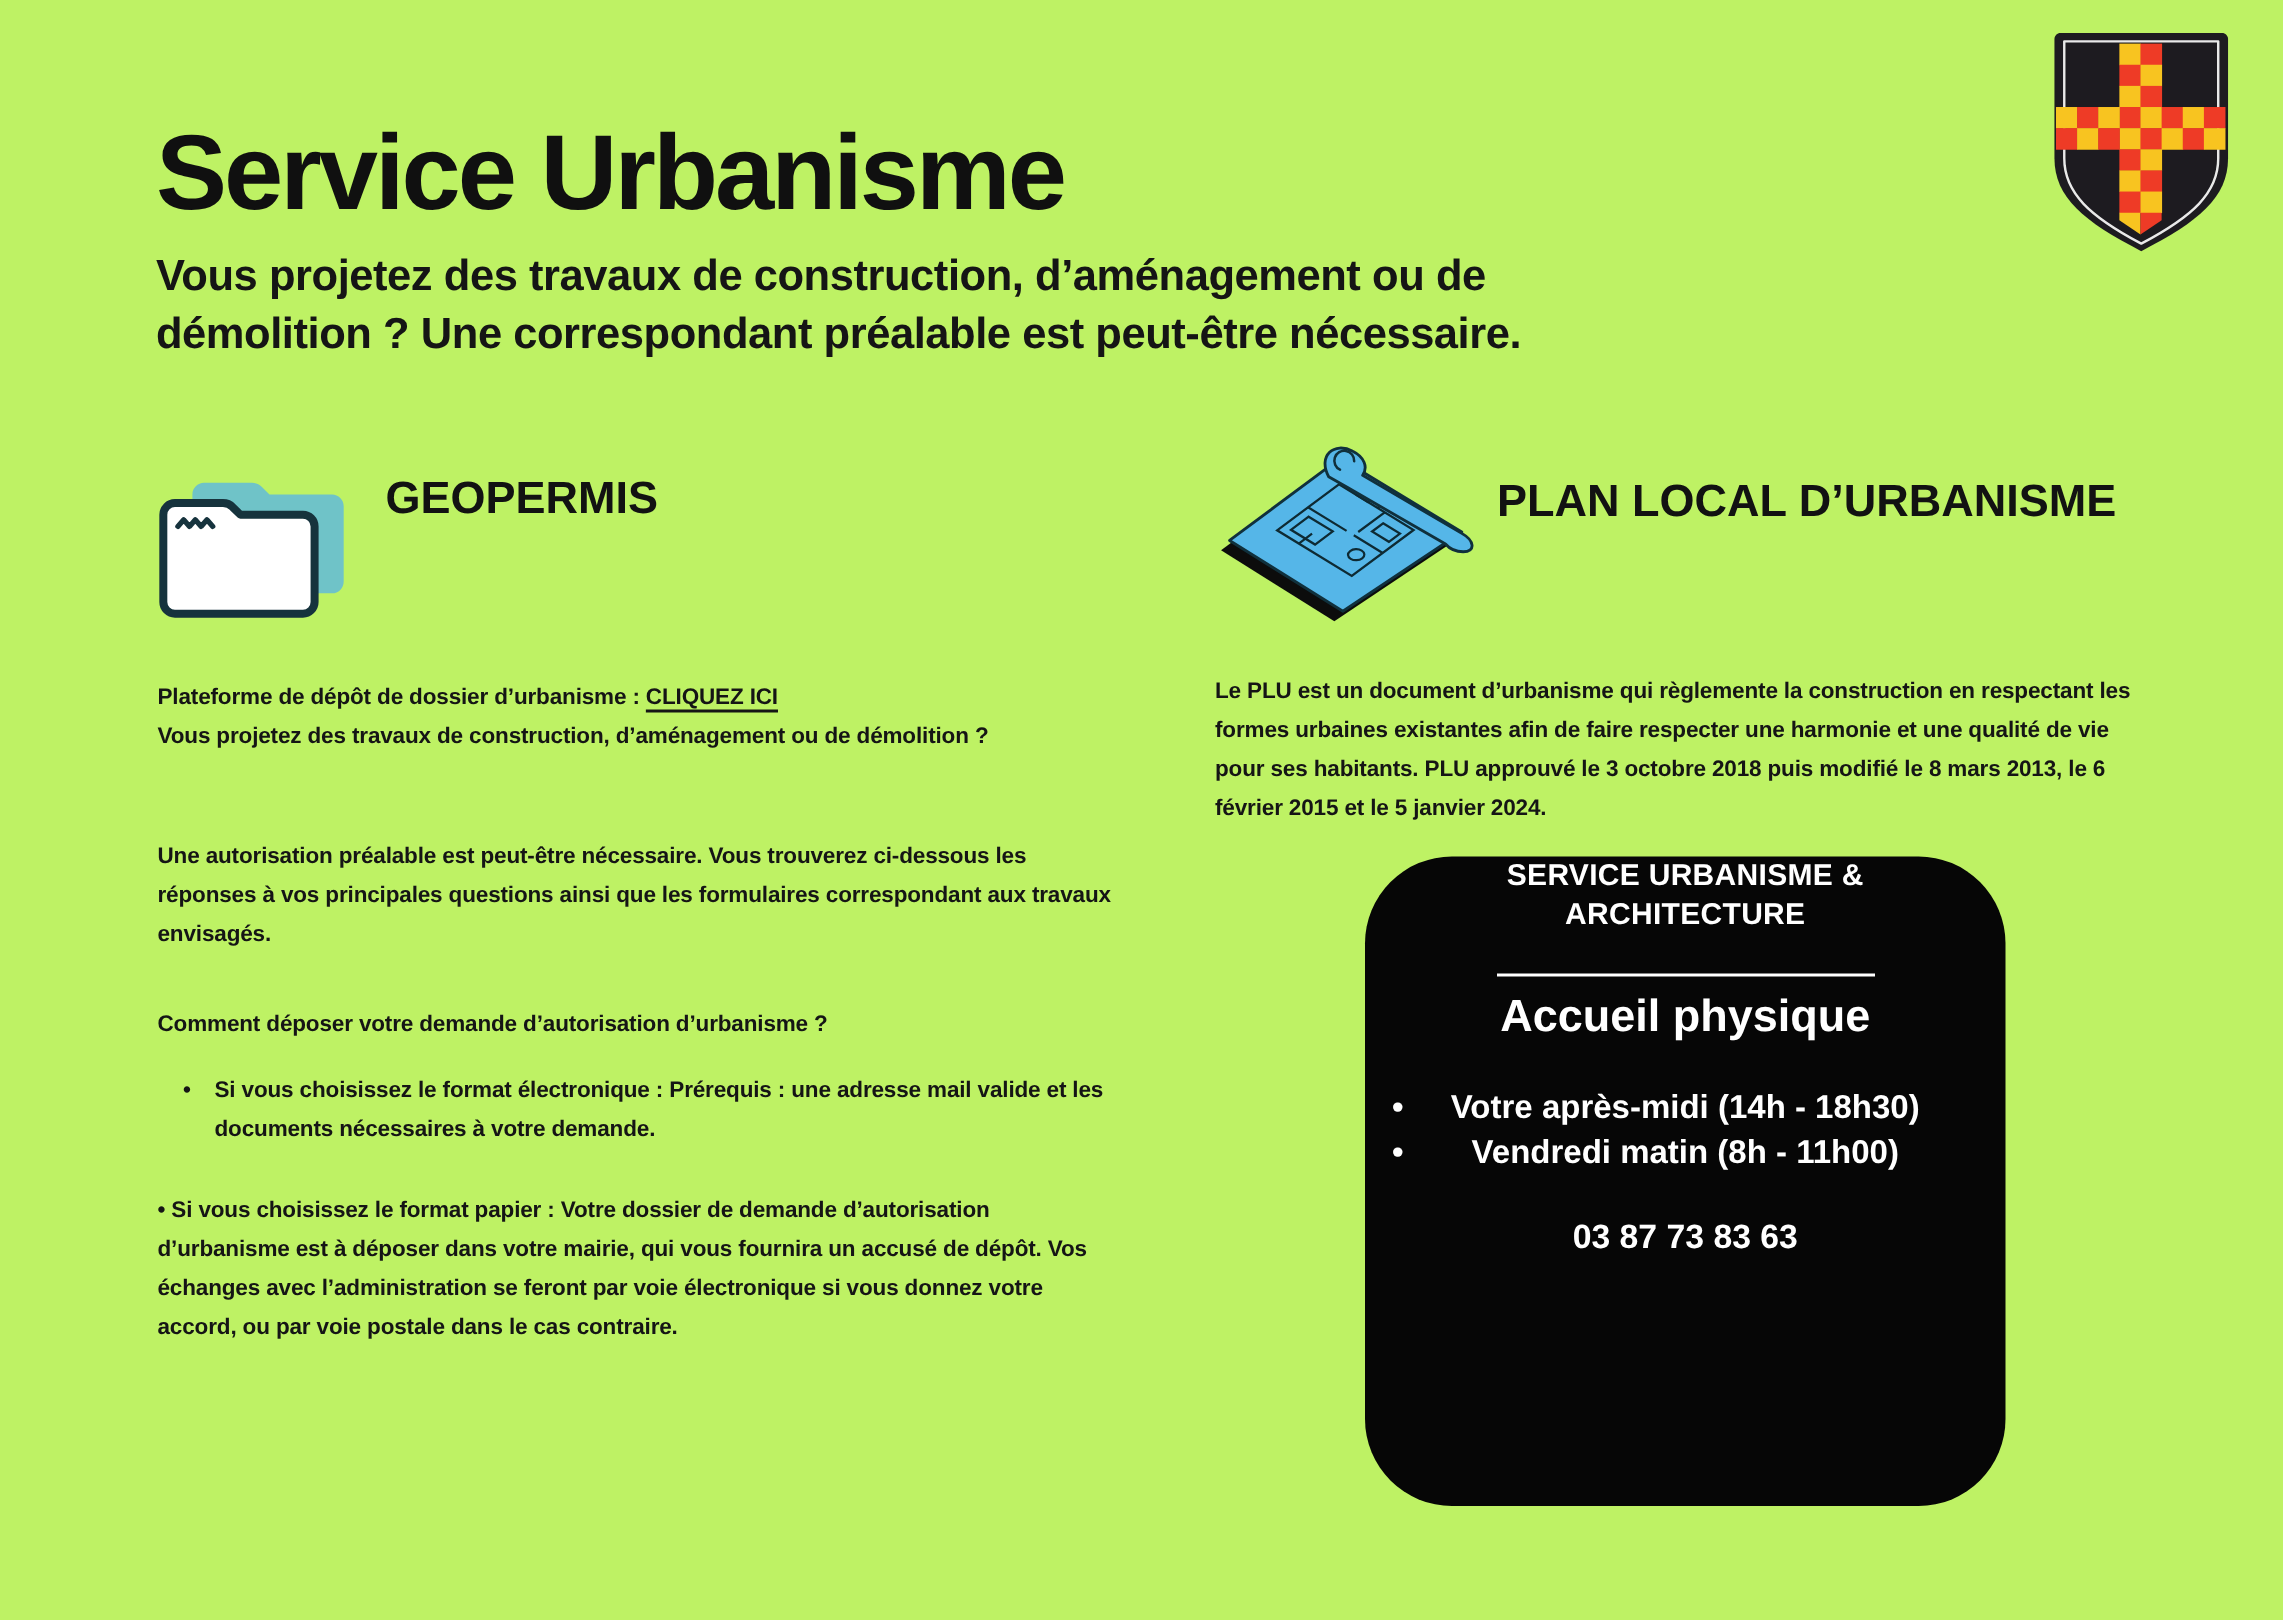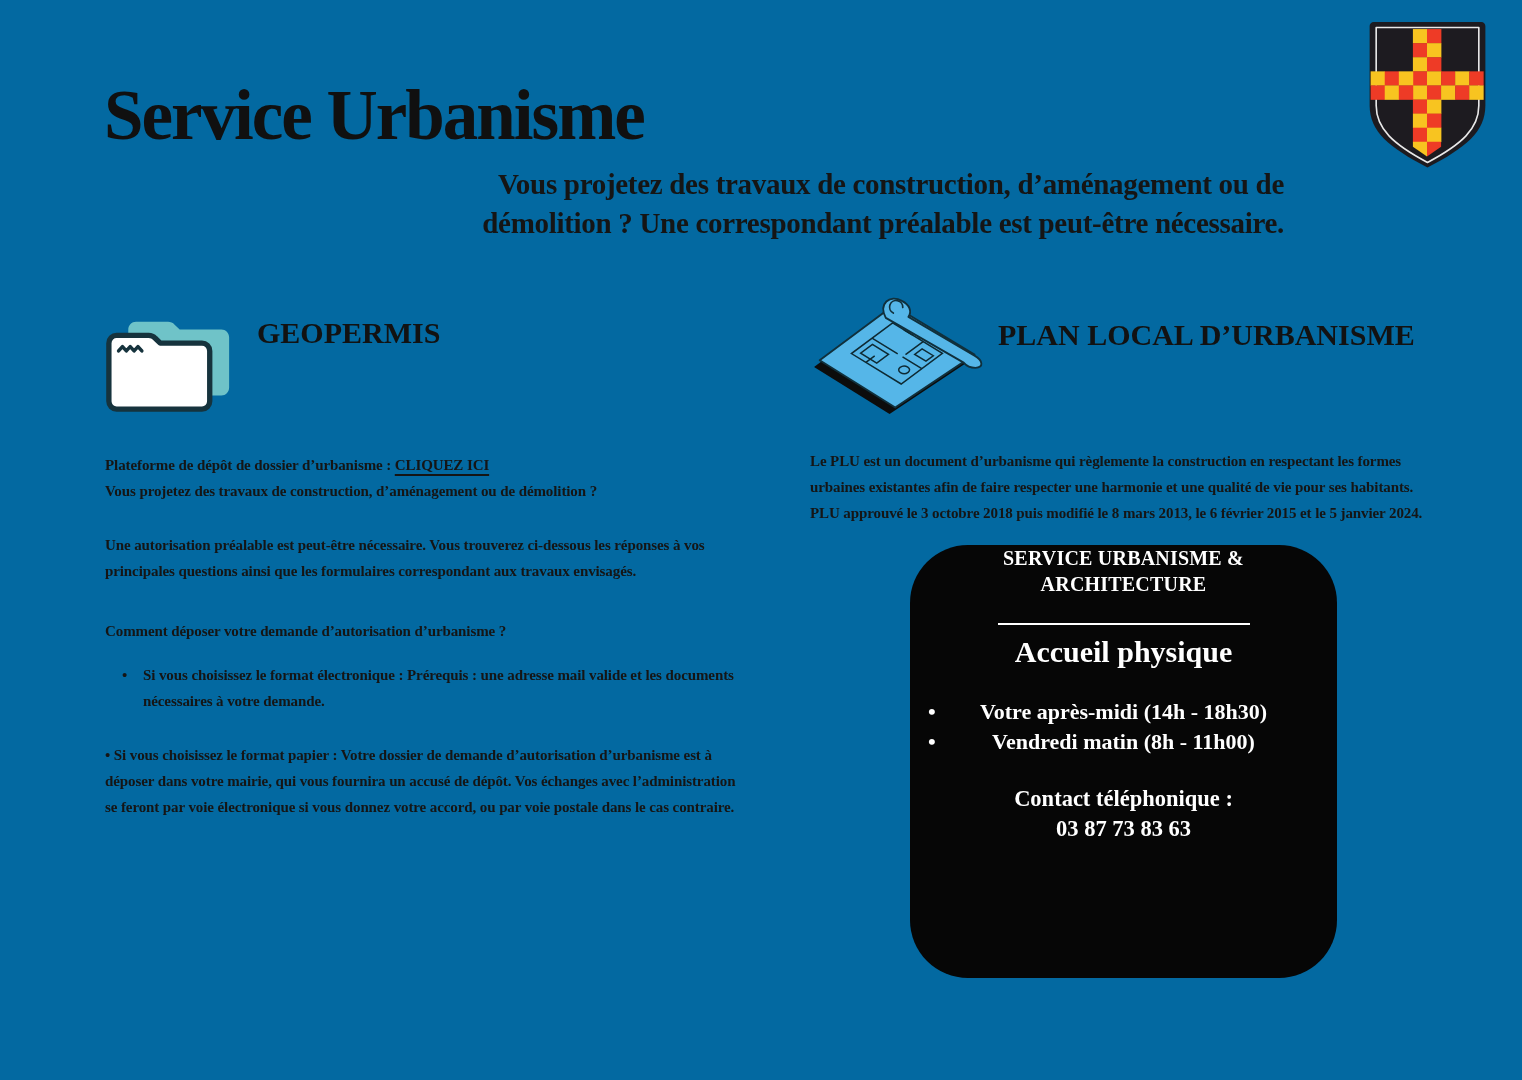--- a/index.html
+++ b/index.html
@@ -2,49 +2,49 @@
 <html lang="fr" style="--teal: #6FC3C8; --blue: #55B6E8; --red: #EE3B26; --yellow: #F8C420; --shield: #1D1B20; --card_bg: #060606; --text: #151515; --white: #FFFFFF;"><head>
 <meta charset="utf-8">
 <style>
   :root{
     --teal:#6FC3C8; --blue:#55B6E8; --red:#EE3B26; --yellow:#F8C420;
     --shield:#1D1B20; --card_bg:#060606; --text:#151515; --white:#FFFFFF;
   }
   *{margin:0;padding:0;box-sizing:border-box;}
   html,body{background:#e8e8e8;}
   .page{
-    position:relative; width:1522px; height:1080px; background:#0369a1;
-    font-family:Liberation Serif, serif;
+    position:relative; width:1522px; height:1080px; background:#bef264;
+    font-family:Liberation Sans, sans-serif;
     color:var(--text); overflow:hidden; margin:0 auto;
   }
   
   .header{position:absolute; left:104px; top:80px; width:1180px;}
   .title{
     font-size:71px; font-weight:700; letter-spacing:-2px; line-height:1;
     color:#101010; white-space:nowrap;
   }
-  .subtitle{margin-top:14px; font-size:29px; font-weight:700; letter-spacing:-0.3px;text-align:right;}
+  .subtitle{margin-top:14px; font-size:29px; font-weight:700; letter-spacing:-0.3px;}
   .subtitle .line{display:block; line-height:39px;}
   .shield{position:absolute; left:1364px; top:17px; width:127px; height:158px;}
   .shield svg{width:100%; height:100%; display:block;}
   .cy{fill:var(--yellow,#F8C420);} .cr{fill:var(--red,#EE3B26);}
   
   .col-left{position:absolute; left:105px; top:316px; width:645px;}
   .col-right{position:absolute; left:810px; top:298px; width:628px;}
   .icon-row{display:flex; }
   .icon-folder{width:128px; height:97px; flex:0 0 auto;}
   .icon-blueprint{width:178px; height:118px; flex:0 0 auto;}
   .icon-folder svg,.icon-blueprint svg{width:100%; height:100%; display:block; overflow:visible;}
   h2{font-size:30px; font-weight:700; letter-spacing:0; color:#121212; white-space:nowrap;}
   .h2-geo{margin-left:24px;}
   .h2-plu{margin-left:10px; position:relative; top:20px;}
   
   .body-text{font-size:15px; font-weight:700; line-height:26px; letter-spacing:-0.1px;}
   .p-platform{margin-top:39px;}
-  .p-intro{margin-top:28px;}
+  .p-intro{margin-top:54px;}
   .p-howto{margin-top:34px;}
   .p-paper{margin-top:28px;}
   .link{color:inherit; text-decoration:underline; text-decoration-thickness:2px; text-underline-offset:4px; cursor:pointer;}
   .opt-row{display:flex; margin-top:18px;}
   .opt-row .bullet{flex:0 0 auto; margin-left:17px; width:21px;}
   .opt-row .opt-text{flex:1;}
   .plu-desc{margin-top:32px;}
   
   .card{
     margin-left:100px; margin-top:19px; width:427px; height:433px;
@@ -176,19 +176,18 @@
         <li class="hour">
           <span class="bullet">•</span>
           <span>Votre après-midi (14h - 18h30)</span>
         </li>
         <li class="hour">
           <span class="bullet">•</span>
           <span>Vendredi matin (8h - 11h00)</span>
         </li>
       </ul>
       <div class="card-contact">
-        <div>Contact téléphonique :</div>
         <div>03 87 73 83 63</div>
       </div>
     </div>
   </section>
 
 </div>
 
 </body></html>

